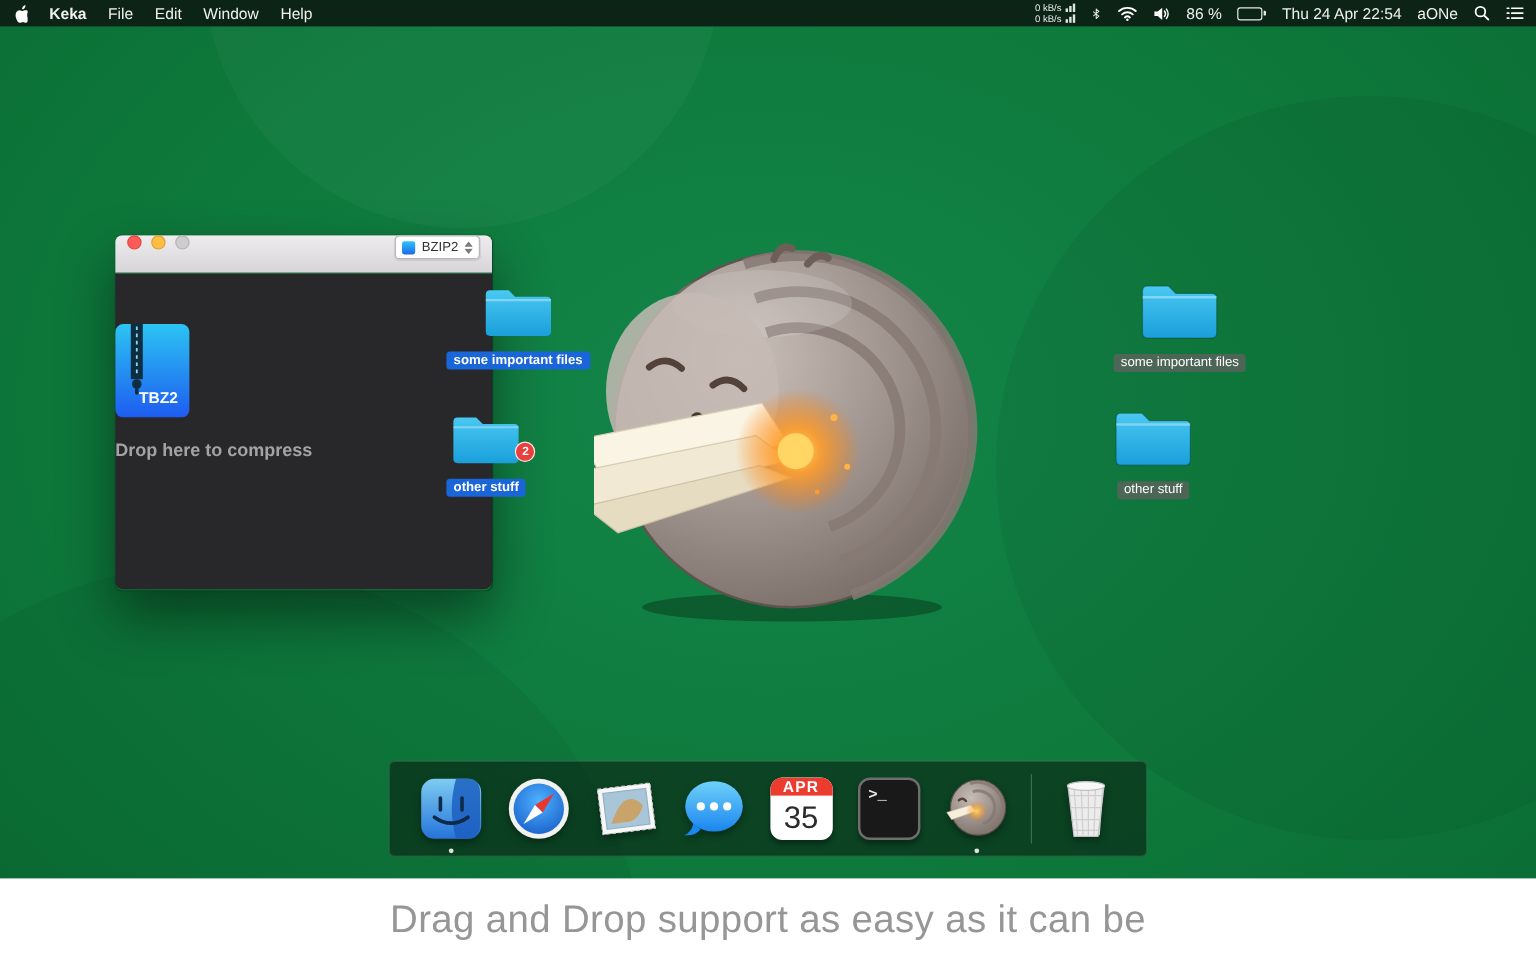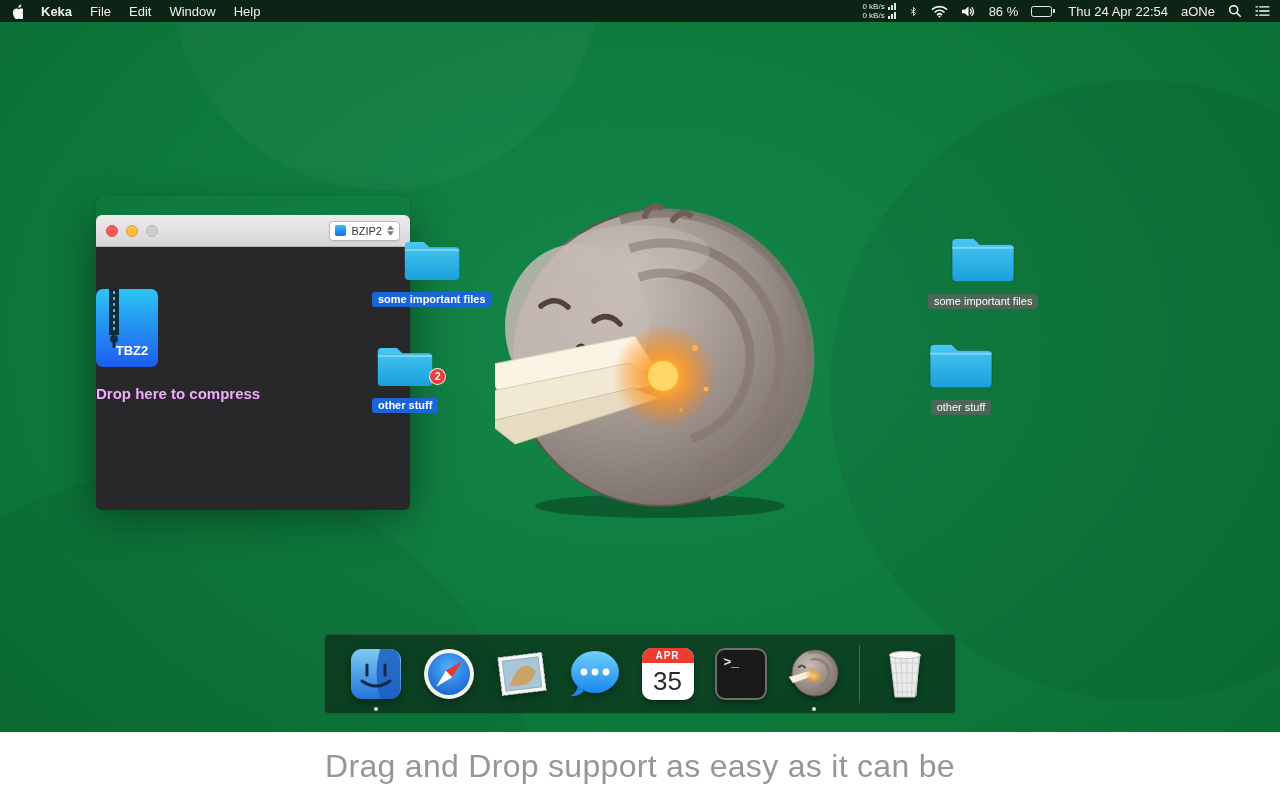--- a/index.html
+++ b/index.html
@@ -33,35 +33,35 @@
   .batt-fill { height:100%; width:86%; background:#fff; border-radius:1px; }
   .batt-nub { width:2px; height:4px; background:rgba(255,255,255,0.9); border-radius:0 1px 1px 0; }
   .mb-ico { display:flex; align-items:center; }
 
   
   .win { position:absolute; left:96px; top:196px; width:314px; height:296px;
          border-radius:6px; box-shadow:0 22px 46px rgba(0,0,0,0.45), 0 0 1px rgba(0,0,0,0.4);
          z-index:10; }
   .titlebar { height:32px; background:linear-gradient(#eeecee,#d7d5d7);
               border-bottom:1px solid #b9b7b9; border-radius:6px 6px 0 0;
-              display:flex; align-items:center; padding:0 10px;margin-top:19px; }
+              display:flex; padding:0 10px; }
   .tl { width:12px; height:12px; border-radius:50%; margin-right:8px; }
   .tl-close { background:#fc5b57; border:0.5px solid #dd4a45; }
   .tl-min   { background:#fdbe41; border:0.5px solid #dfa134; }
   .tl-zoom  { background:#cdcdcd; border:0.5px solid #b5b5b5; }
   .popup { margin-left:auto; background:#fff; border:1px solid #b8b8b8; border-radius:4px;
            height:20px; display:flex; align-items:center; gap:5px; padding:0 5px;
            font-size:11px; color:#333; box-shadow:0 1px 1px rgba(0,0,0,0.08); cursor:default; }
   .popup-file { width:11px; height:11px; border-radius:2px;
                 background:linear-gradient(180deg,#31c3f2,#1d68ef); }
   .popup-chevrons { display:flex; flex-direction:column; gap:1px; }
   .winbody { height:263px; background:#28282a; border-radius:0 0 6px 6px;
              display:flex; flex-direction:column; align-items:flex-start; }
   .file-icon { margin-top:42px; }
-  .drop-compress { margin-top:14px; color:#f0abfc; font-size:15px; font-weight:bold; }
+  .drop-compress { margin-top:14px; color:#a3a3a3; font-size:15px; font-weight:bold; }
   .extract-zone { margin-top:auto; width:100%; text-align:center; padding:14px 0 16px;
                   border-top:1px solid rgba(255,255,255,0.05); }
   .drop-extract { color:#8f8f8f; font-size:12px; font-weight:bold; }
 
   
   .folder-item { position:absolute; display:flex; flex-direction:column; align-items:center; z-index:20; }
   .label-pill { margin-top:4px; font-size:11px; font-weight:bold; color:#fff;
                 padding:1px 6px 2px; border-radius:3px; white-space:nowrap; }
   .pill-blue { background:#1a66d9; }
   .pill-gray { background:rgba(92,97,94,0.8); font-weight:normal; }
@@ -86,21 +86,21 @@
           padding:0 16px; z-index:30; }
   .dock-icon { width:56px; height:56px; position:relative; display:flex;
                align-items:center; justify-content:center; cursor:pointer; }
   .dock-icon svg { filter:drop-shadow(0 3px 3px rgba(0,0,0,0.35)); }
   .running::after { content:""; position:absolute; bottom:-9px; left:50%; transform:translateX(-50%);
                     width:4px; height:4px; border-radius:50%; background:rgba(255,255,255,0.85); }
   .dock-sep { width:1px; height:58px; background:rgba(255,255,255,0.22); }
 
   .cal { width:52px; height:52px; background:#fff; border-radius:10px; overflow:hidden;
          display:flex; flex-direction:column; box-shadow:0 3px 4px rgba(0,0,0,0.35); }
-  .cal-top { height:15px; background:#ec3b2f; color:#fff; font-size:10px; font-weight:bold;
+  .cal-top { height:15px; background:#ec3b2f; color:#fff; font-size:13px; font-weight:bold;
              display:flex; align-items:center; justify-content:center; letter-spacing:1px; }
   .cal-day { flex:1; display:flex; align-items:center; justify-content:center;
              font-size:26px; color:#2b2b2b; font-weight:300; }
   .term { width:52px; height:52px; background:#191919; border:2px solid #6e6e6e; border-radius:10px;
           color:#e8e8e8; font-family:"Liberation Mono", monospace; font-size:13px; font-weight:bold;
           padding:5px 0 0 7px; box-shadow:0 3px 4px rgba(0,0,0,0.35); }
 
   
   .caption-bar { position:absolute; left:0; top:732px; width:1280px; height:68px;
                  background:#ffffff; display:flex; align-items:center; justify-content:center; z-index:60; }

